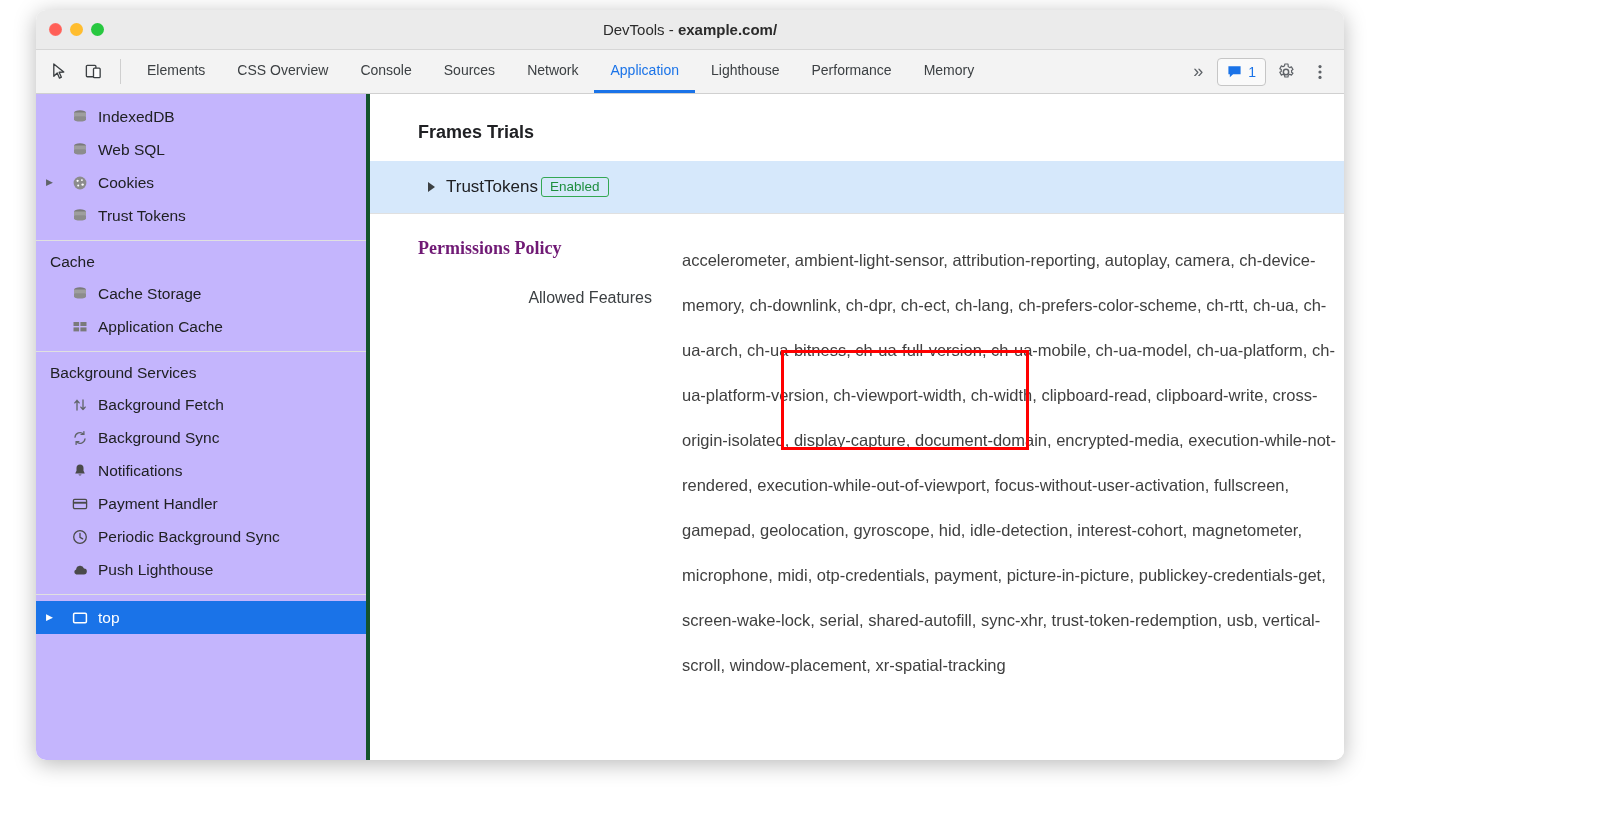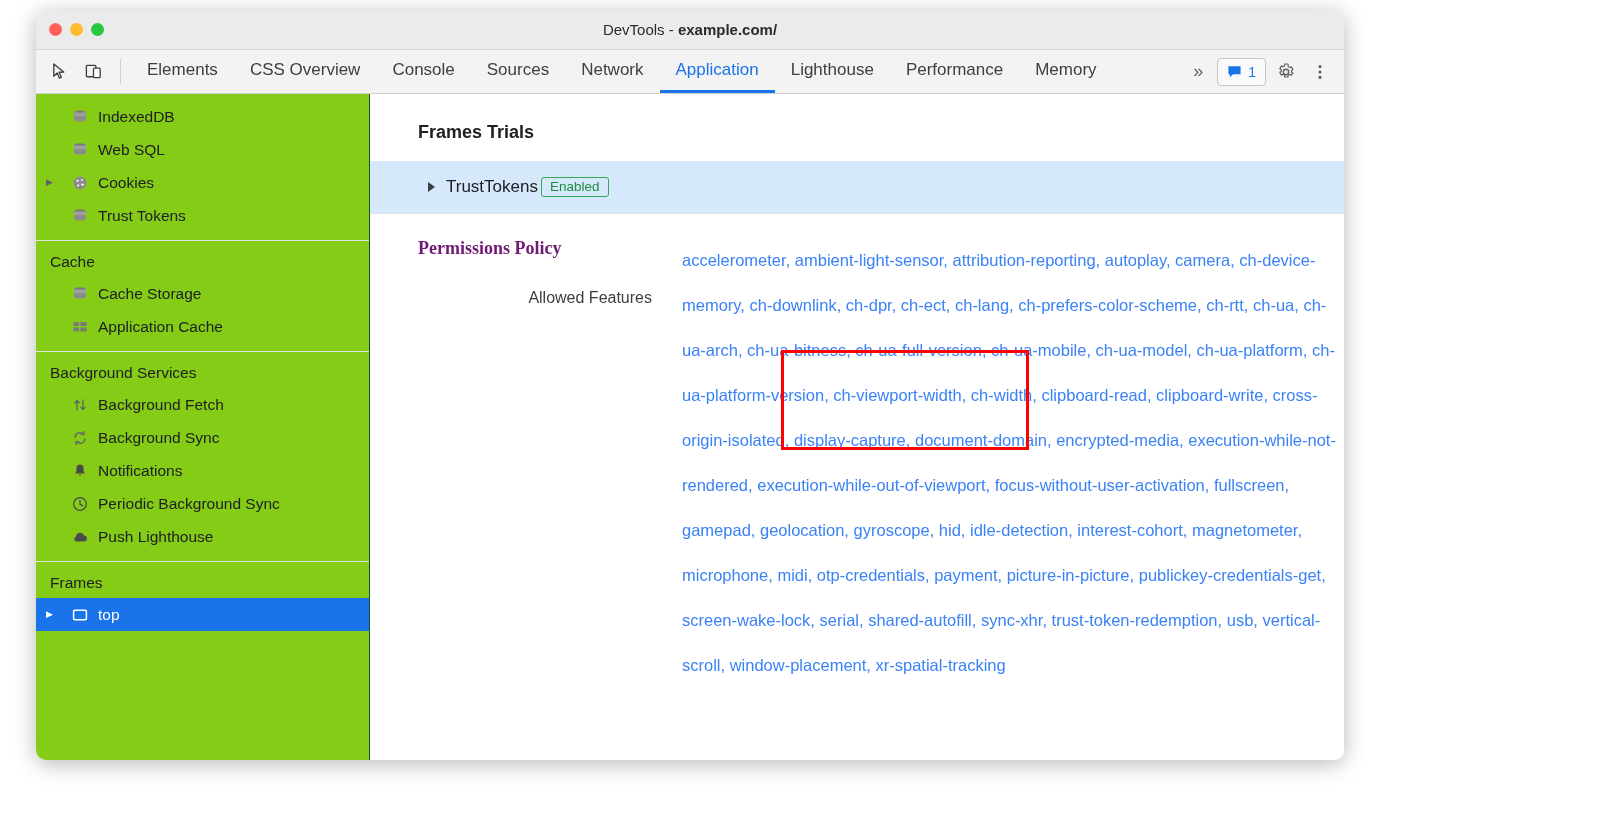--- a/index.html
+++ b/index.html
@@ -84,21 +84,21 @@
   #tabs {
     display: flex;
     align-items: stretch;
     flex: 1 1 auto;
     overflow: hidden;
   }
   .tab {
     display: flex;
     align-items: center;
     padding: 0 16px;
-    font-size: 17px;
+    font-size: 14px;
     color: #3c4043;
     white-space: nowrap;
     border-bottom: 3px solid transparent;
   }
   .tab.active {
     color: #1a73e8;
     border-bottom-color: #1a73e8;
     justify-content: flex-end;
   }
   .tb-right {
@@ -133,22 +133,22 @@
   #body {
     flex: 1 1 auto;
     display: flex;
     min-height: 0;
     background: #fff;
   }
   
   #sidebar {
     width: 334px;
     flex: 0 0 334px;
-    background: #84cc16;
-    border-right: 1px solid #14532d;
+    background: #c4b5fd;
+    border-right: 4px solid #14532d;
     overflow: hidden;
     font-size: 15.5px;
     color: #202124;
     padding-top: 0px;
     position: relative;
   }
   .sb-section {
     border-bottom: 1px solid #e0e0e0;
     padding: 6px 0 8px 0;
   }
@@ -253,21 +253,21 @@
   #perm-label {
     text-align: right;
     font-size: 16px;
     color: #3c4043;
     padding-right: 8px;
   }
   #perm-values {
     flex: 1 1 auto;
     padding-left: 22px;
     font-size: 16.5px;
-    color: #3b82f6;
+    color: #404040;
     line-height: 45px;
     word-break: break-word;
   }
   #redbox {
     position: absolute;
     left: 411px; top: 256px;
     width: 248px; height: 100px;
     border: 3px solid #ff0000;
     pointer-events: none;
   }
@@ -464,20 +464,30 @@
           <span class="arrow hidden">▶</span>
           <span class="ico">
             <svg width="16" height="16" viewBox="0 0 16 16">
                 <path d="M8 1.6a3.5 3.5 0 0 0-3.5 3.5v2.6L3.2 10.4h9.6l-1.3-2.7V5.1A3.5 3.5 0 0 0 8 1.6z" fill="#4a4a4a"></path>
                 <path d="M6.4 11.4a1.7 1.7 0 0 0 3.2 0z" fill="#4a4a4a"></path>
               </svg>
           </span>
           <span>Notifications</span>
         </div>
 
+        <div class="sb-item">
+          <span class="arrow hidden">▶</span>
+          <span class="ico">
+            <svg width="16" height="16" viewBox="0 0 16 16">
+                <rect x="1.4" y="3.4" width="13.2" height="9.2" rx="1.3" fill="none" stroke="#4a4a4a" stroke-width="1.3"></rect>
+                <rect x="1.4" y="5.8" width="13.2" height="1.9" fill="#4a4a4a"></rect>
+              </svg>
+          </span>
+          <span>Payment Handler</span>
+        </div>
 
         <div class="sb-item">
           <span class="arrow hidden">▶</span>
           <span class="ico">
             <svg width="16" height="16" viewBox="0 0 16 16">
                 <circle cx="8" cy="8" r="6.3" fill="none" stroke="#4a4a4a" stroke-width="1.3"></circle>
                 <path d="M8 4.4V8.3l2.7 1.6" fill="none" stroke="#4a4a4a" stroke-width="1.3" stroke-linecap="round"></path>
               </svg>
           </span>
           <span>Periodic Background Sync</span>
@@ -488,21 +498,20 @@
           <span class="ico">
             <svg width="16" height="16" viewBox="0 0 16 16">
                 <path d="M4.3 12.4h7.4a3 3 0 0 0 .3-6 4.1 4.1 0 0 0-7.9 1 2.6 2.6 0 0 0 .2 5z" fill="#4a4a4a"></path>
               </svg>
           </span>
           <span>Push Lighthouse</span>
         </div>
       </div>
 
       <div class="sb-section no-border">
-        <div class="sb-head">Frames</div>
         <div class="sb-item selected">
           <span class="arrow">▶</span>
           <span class="ico">
             <svg width="16" height="16" viewBox="0 0 16 16">
                 <rect x="1.6" y="3.2" width="12.8" height="9.6" rx="1.2" fill="none" stroke="#ffffff" stroke-width="1.5"></rect>
               </svg>
           </span>
           <span>top</span>
         </div>
       </div>

